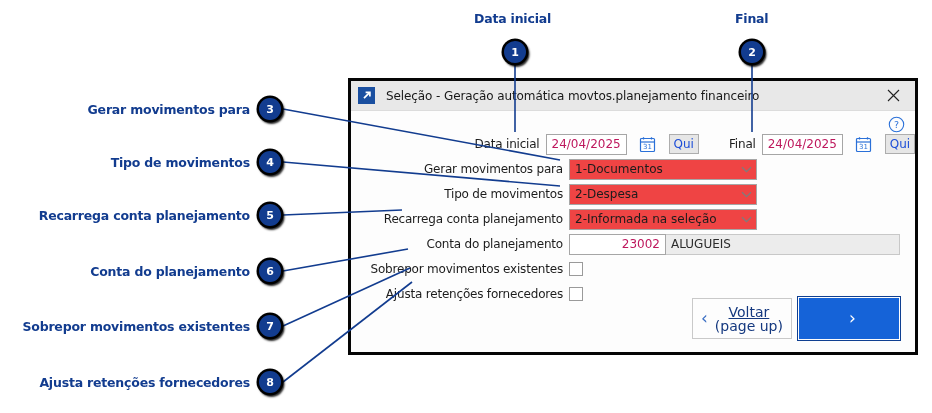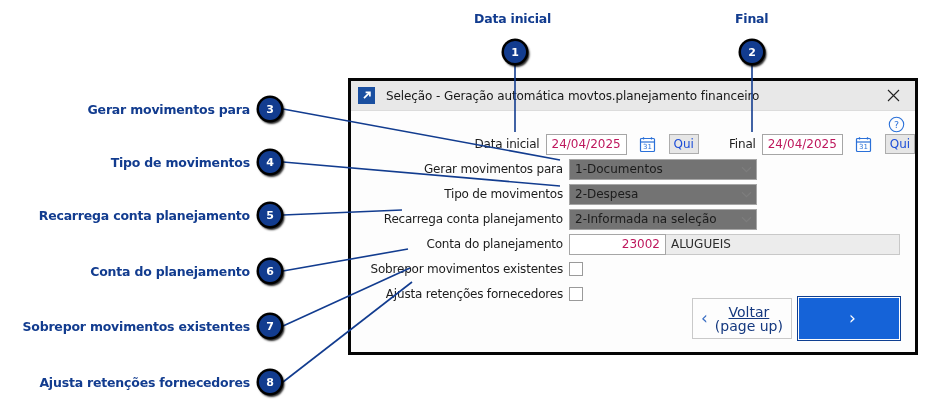--- a/index.html
+++ b/index.html
@@ -192,21 +192,21 @@
     align-items: center;
     justify-content: center;
     padding: 0 5px;
     box-sizing: border-box;
   }
 
   .combo {
     width: 188px;
     height: 21px;
     border: 1px solid #a6a6a6;
-    background: #737373;
+    background: #ef4444;
     display: flex;
     align-items: center;
     box-sizing: border-box;
   }
   .combo-text {
     flex: 1;
     font-family: "DejaVu Sans", sans-serif;
     font-size: 12px;
     color: #1c1c1c;
     padding-left: 5px;

